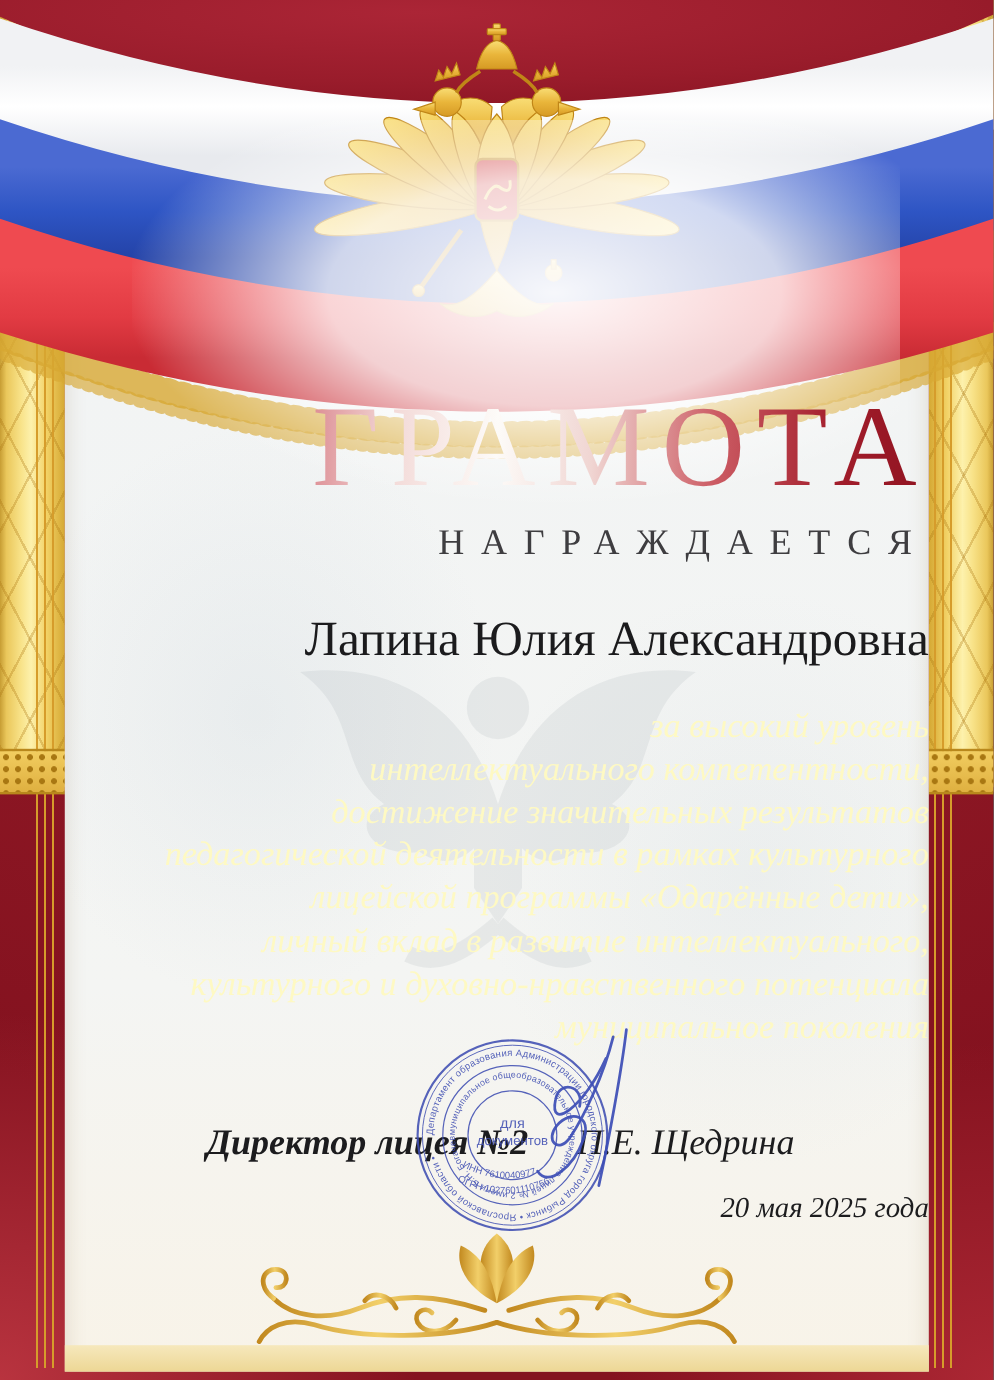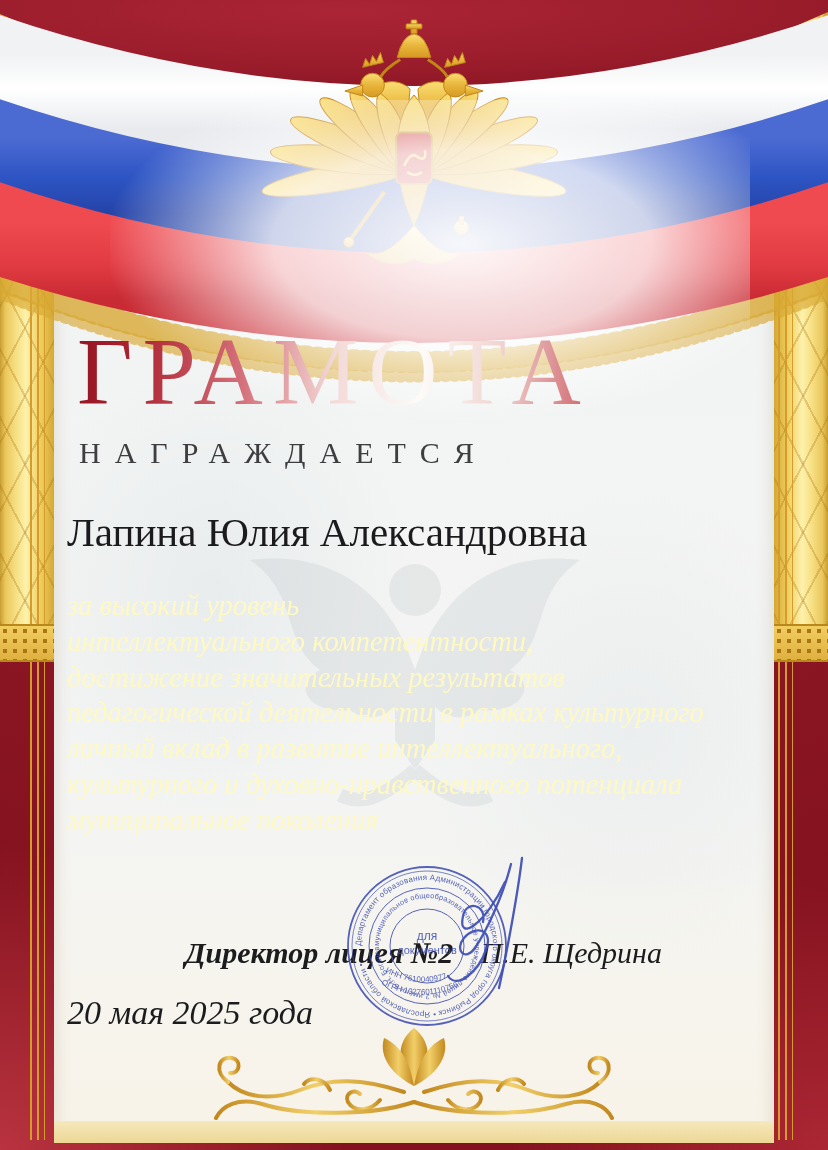--- a/index.html
+++ b/index.html
@@ -55,33 +55,33 @@
   }
   
   .ribbon-svg{position:absolute;left:0;top:0;}
   .eagle-svg{position:absolute;left:236px;top:16px;}
   .watermark-svg{position:absolute;left:210px;top:520px;opacity:.07;}
   .glare{
     position:absolute;left:110px;top:100px;width:640px;height:320px;
     background:radial-gradient(ellipse at 55% 45%, rgba(255,255,255,.96) 0%, rgba(255,255,255,.78) 38%, rgba(255,255,255,0) 72%);
   }
   
-  .tx{position:absolute;left:67px;right:54px;text-align:left;color:#212121;}
+  .tx{position:absolute;left:54px;right:54px;text-align:right;color:#212121;}
   .title{
     top:316px;font-size:96px;letter-spacing:10px;padding-left:10px;font-weight:400;
     background:linear-gradient(93deg,#8f1320 0%,#ad2331 10%,#d4707a 25%,#f3dad8 38%,#fdfbf8 50%,#f0d5d2 61%,#cc5c64 75%,#a21d2b 89%,#8f1320 100%);
     -webkit-background-clip:text;background-clip:text;color:transparent;
   }
   .caption{top:436px;font-size:30px;letter-spacing:14px;padding-left:12px;color:#3e3d40;}
   .name{top:508px;font-size:41px;color:#1b1b1d;}
   .body-lines{top:588px;font-size:28.5px;font-style:italic;line-height:35.8px;color:#fef9c3;}
   .sig-row{top:936px;font-size:30px;font-style:italic;color:#1c1c1e;}
   .sig-title{position:absolute;left:118px;top:0;font-weight:bold;}
   .sig-name{position:absolute;right:112px;top:0;}
-  .date{top:994px;font-size:34px;font-style:italic;color:#1c1c1e;}
+  .date{top:994px;font-size:24px;font-style:italic;color:#1c1c1e;}
   .stamp-svg{position:absolute;left:335px;top:852px;}
   .flourish-svg{position:absolute;left:198px;top:1020px;}
 </style>
 </head>
 <body>
 
 <div class="photo">
 
   <div class="bg"></div>
 
@@ -201,20 +201,21 @@
 
   <div class="tx title">ГРАМОТА</div>
   <div class="tx caption">НАГРАЖДАЕТСЯ</div>
   <div class="tx name">Лапина Юлия Александровна</div>
 
   <div class="tx body-lines">
     <div>за высокий уровень</div>
     <div>интеллектуального компетентности,</div>
     <div>достижение значительных результатов</div>
     <div>педагогической деятельности в рамках культурного</div>
+    <div>лицейской программы «Одарённые дети»,</div>
     <div>личный вклад в развитие интеллектуального,</div>
     <div>культурного и духовно-нравственного потенциала</div>
     <div>муниципальное поколения</div>
   </div>
 
   <div class="tx sig-row">
     <span class="sig-title">Директор лицея №2</span>
     <span class="sig-name">П.Е. Щедрина</span>
   </div>
 

